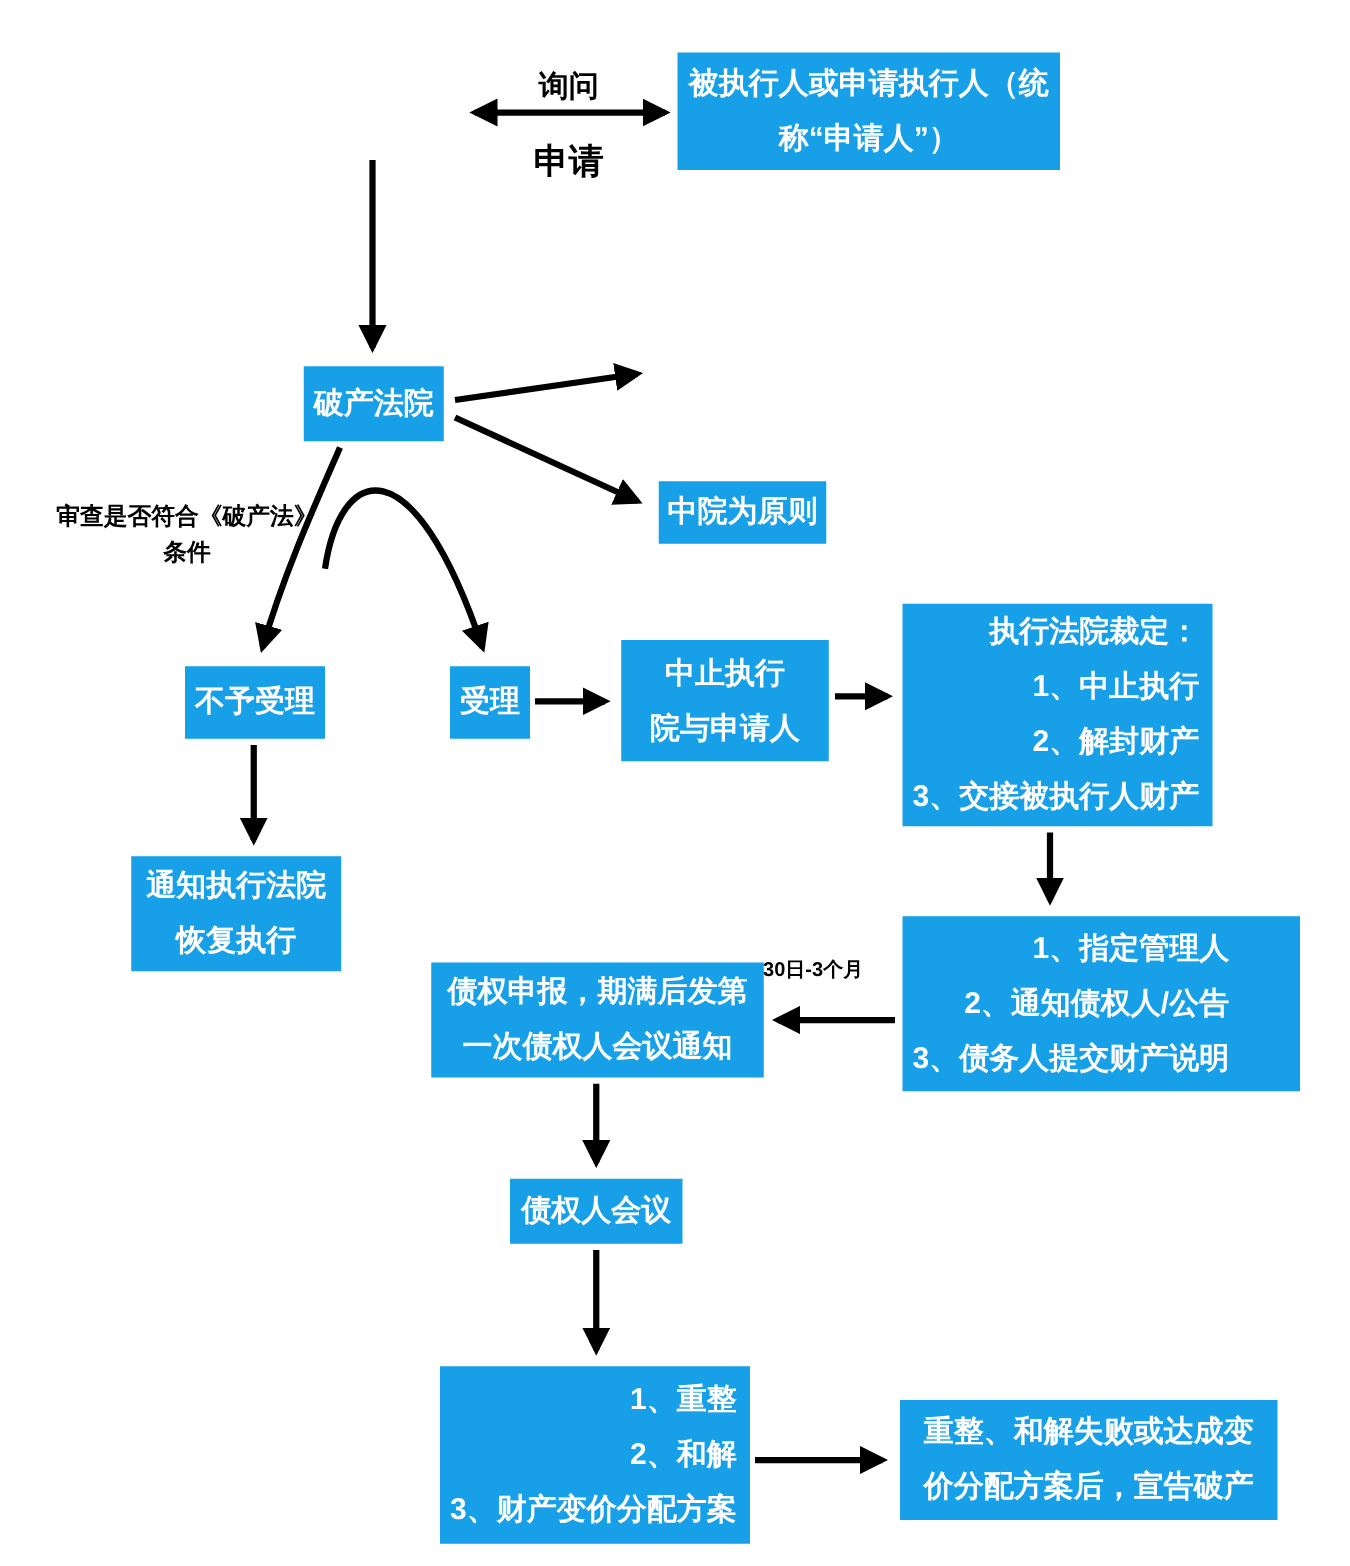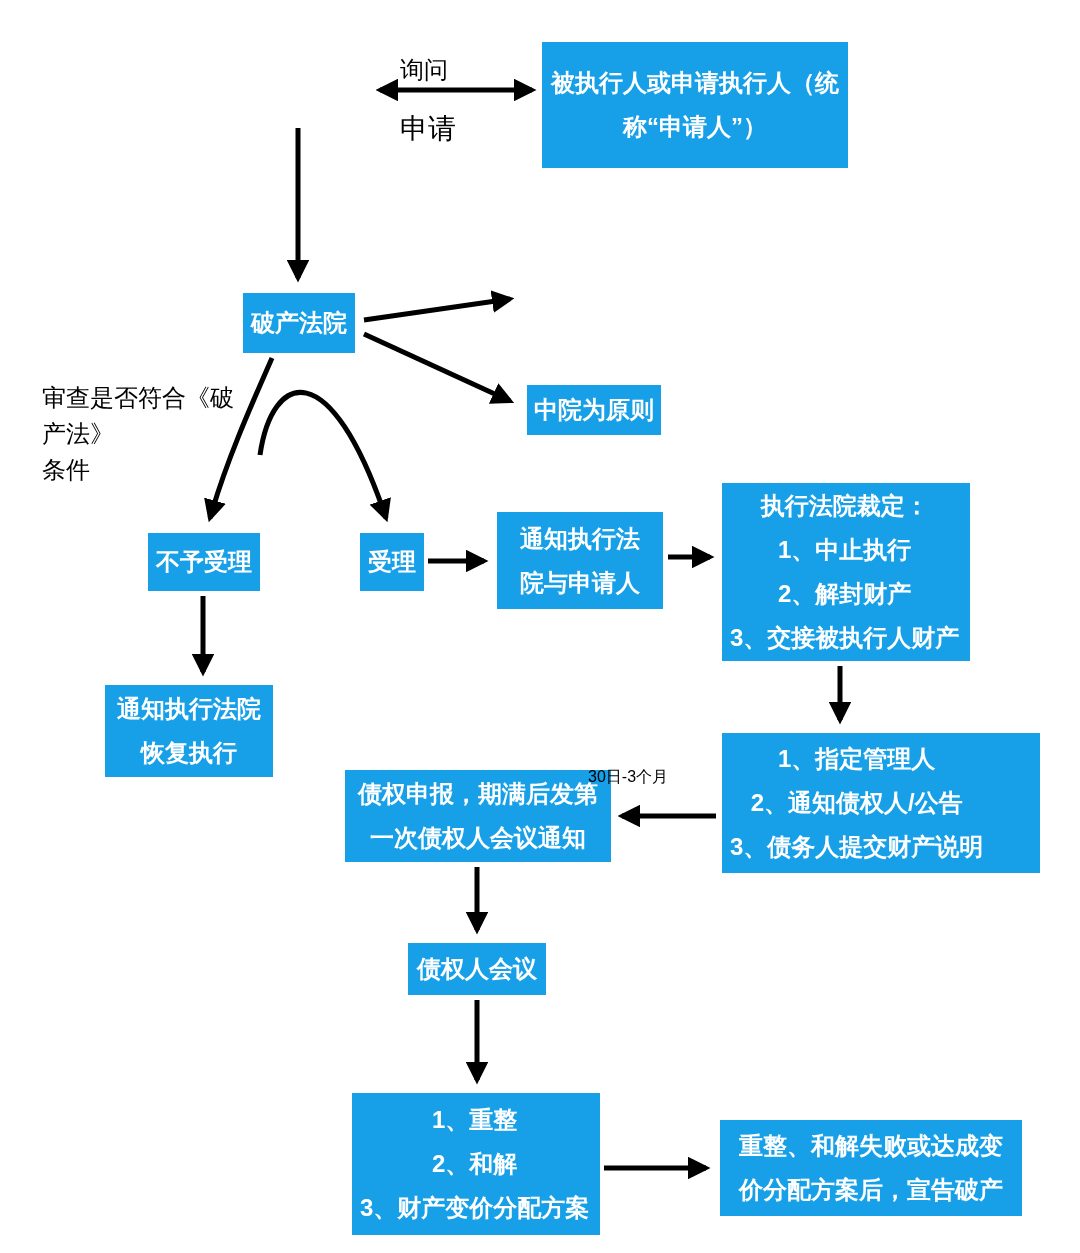--- a/index.html
+++ b/index.html
@@ -39,28 +39,29 @@
     font-weight: bold;
     line-height: 44px;
     display: flex;
     align-items: center;
     justify-content: center;
     text-align: center;
     white-space: pre-line;
   }
   .node.left {
     justify-content: flex-start;
-    text-align: center;
+    text-align: right;
     padding-left: 8px;
     padding-right: 4px;
   }
   .edge-label {
     position: absolute;
     color: var(--label-text);
-    font-weight: normal;
+    font-weight: bold;
+    text-align: center;
     white-space: pre-line;
     line-height: 1.5;
   }
 </style>
 </head>
 <body>
 
 <div class="canvas">
 
   <svg class="arrows" viewBox="0 0 1080 1253" xmlns="http://www.w3.org/2000/svg">
@@ -79,33 +80,33 @@
     <path class="arrow" d="M 668,557 L 710,557" marker-end="url(#arrow)"></path>
     <path class="arrow" d="M 203,596 L 203,672" marker-end="url(#arrow)"></path>
     <path class="arrow" d="M 840,666 L 840,720" marker-end="url(#arrow)"></path>
     <path class="arrow" d="M 716,816 L 622,816" marker-end="url(#arrow)"></path>
     <path class="arrow" d="M 477,867 L 477,930" marker-end="url(#arrow)"></path>
     <path class="arrow" d="M 477,1000 L 477,1080" marker-end="url(#arrow)"></path>
     <path class="arrow" d="M 604,1168 L 706,1168" marker-end="url(#arrow)"></path>
   </svg>
 
 
-  <div class="node" style="left:542px;top:42px;width:306px;height:126px">被执行人或申请执行人（统
+  <div class="node" style="left:542px;top:42px;width:306px;height:94px">被执行人或申请执行人（统
 称“申请人”）</div>
 
   <div class="node" style="left:243px;top:293px;width:112px;height:60px">破产法院</div>
 
 
   <div class="node" style="left:527px;top:385px;width:134px;height:50px">中院为原则</div>
 
   <div class="node" style="left:148px;top:533px;width:112px;height:58px">不予受理</div>
 
   <div class="node" style="left:360px;top:533px;width:64px;height:58px">受理</div>
 
-  <div class="node" style="left:497px;top:512px;width:166px;height:97px">通知执行法
+  <div class="node" style="left:497px;top:512px;width:166px;height:97px">中止执行
 院与申请人</div>
 
   <div class="node left" style="left:722px;top:483px;width:248px;height:178px">执行法院裁定：
 1、中止执行
 2、解封财产
 3、交接被执行人财产</div>
 
   <div class="node" style="left:105px;top:685px;width:168px;height:92px">通知执行法院
 恢复执行</div>
 
@@ -122,18 +123,18 @@
 2、和解
 3、财产变价分配方案</div>
 
   <div class="node" style="left:720px;top:1120px;width:302px;height:96px">重整、和解失败或达成变
 价分配方案后，宣告破产</div>
 
   <div class="edge-label" style="left:400px;top:52px;width:110px;font-size:24px">询问</div>
 
   <div class="edge-label" style="left:400px;top:108px;width:110px;font-size:28px">申请</div>
 
-  <div class="edge-label" style="left:42px;top:380px;width:215px;font-size:24px">审查是否符合《破产法》
+  <div class="edge-label" style="left:42px;top:400px;width:215px;font-size:19px">审查是否符合《破产法》
 条件</div>
 
   <div class="edge-label" style="left:588px;top:765px;width:125px;font-size:16px">30日-3个月</div>
 
 </div>
 
 </body></html>

